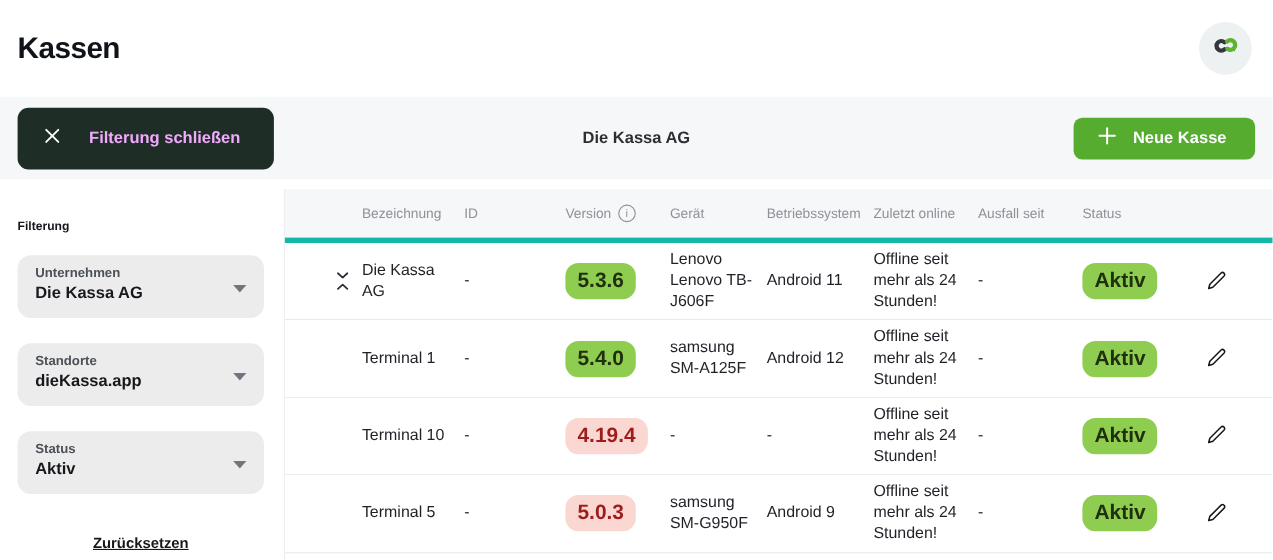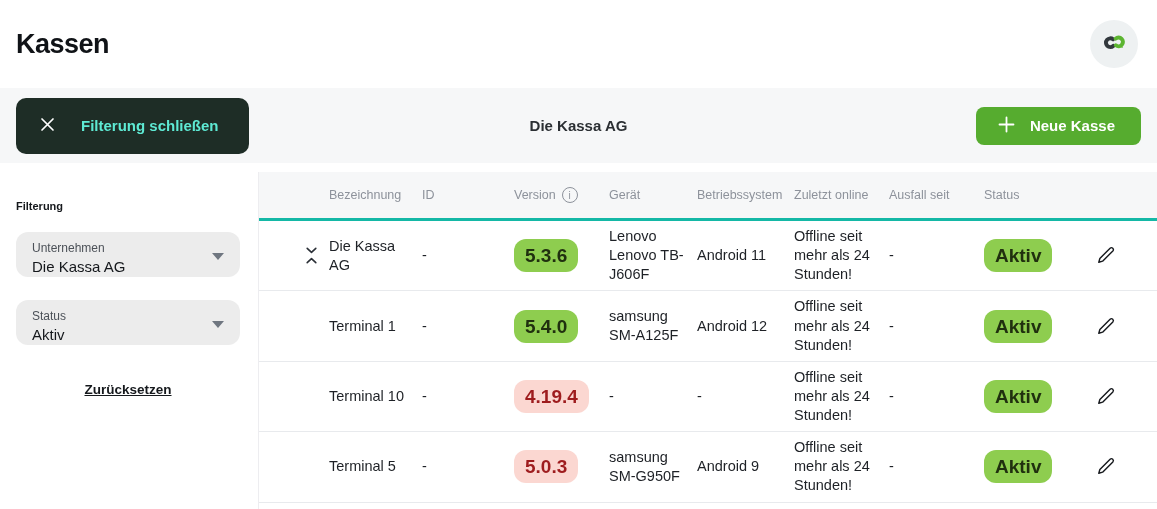--- a/index.html
+++ b/index.html
@@ -10,53 +10,53 @@
   
   .topbar { height:88px; background:#fff; display:flex; align-items:center;
     justify-content:space-between; padding:0 19px 0 16px; flex:0 0 auto; }
   .page-title { font-size:27px; font-weight:800; letter-spacing:-0.5px; color:#101317; }
   .avatar { width:48px; height:48px; border-radius:50%; background:#eef1f2;
     display:flex; align-items:center; justify-content:center; cursor:pointer; }
 
   
   .toolbar { height:75px; background:var(--toolbar-bg); display:flex; align-items:center;
     justify-content:space-between; padding:0 16px; flex:0 0 auto; }
-  .btn-dark { background:var(--dark-button); color:#5eead4; border:none; border-radius:10px;
+  .btn-dark { background:var(--dark-button); color:#f0abfc; border:none; border-radius:10px;
     height:56px; padding:0 30px 0 24px; display:flex; align-items:center; gap:26px;
     font-size:15px; font-weight:600; font-family:inherit; cursor:pointer; }
   .toolbar-title { font-size:15px; font-weight:600; color:#2b2f33;
     position:absolute; left:0; right:0; text-align:center; pointer-events:none; }
   .toolbar { position:relative; }
   .btn-green { background:var(--accent-green); color:#fff; border:none; border-radius:8px;
     height:38px; padding:0 26px 0 22px; display:flex; align-items:center; gap:15px;
     font-size:15px; font-weight:700; font-family:inherit; cursor:pointer; z-index:1; }
 
   
   .content { flex:1; display:flex; margin-top:9px; min-height:0; }
 
   
   .sidebar { width:258px; flex:0 0 auto; padding:28px 18px 0 16px; background:#fff; }
   .sidebar-heading { font-size:11px; font-weight:700; color:#15181c; }
-  .select-card { margin-top:20px; background:var(--card-bg); border-radius:12px; height:45px;
-    padding:9px 14px 0 16px; position:relative; cursor:pointer; }
+  .select-card { margin-top:20px; background:var(--card-bg); border-radius:12px; height:57px;
+    padding:9px 14px 0 16px; position:relative; cursor:pointer;font-weight:bold; }
   .select-card + .select-card { margin-top:23px; }
   .select-label { font-size:12px; color:#4c5158; }
   .select-value { font-size:15px; color:#15181c; margin-top:3px; }
   .select-arrow { position:absolute; right:16px; top:50%; margin-top:-2px;
     width:0; height:0; border-left:6px solid transparent; border-right:6px solid transparent;
     border-top:7px solid #6f7680; }
   .reset-link { margin-top:37px; text-align:center; font-size:13.5px; font-weight:700;
     color:#15181c; cursor:pointer;text-decoration:underline; }
 
   
   .table-area { flex:1; min-width:0; border-left:1px solid #ededf0; }
   .grid-row { display:grid;
     grid-template-columns:70px 93px 92px 95px 88px 97px 95px 95px 95px 1fr;
     align-items:center; }
-  .thead { background:var(--toolbar-bg); height:49px; border-bottom:3px solid #14b8a6; }
+  .thead { background:var(--toolbar-bg); height:49px; border-bottom:5px solid #14b8a6; }
   .th { font-size:12.5px; color:var(--header-text); padding-right:12px;
     display:flex; align-items:center; gap:6px; }
   .info-icon { width:16px; height:16px; border:1.3px solid var(--header-text); border-radius:50%;
     font-size:10px; font-style:normal; display:inline-flex; align-items:center;
     justify-content:center; color:var(--header-text); cursor:pointer; flex:0 0 auto; }
   .trow { min-height:69px; border-bottom:1px solid #e8eaed; background:#fff; padding:6px 0; }
   .cell { font-size:14.5px; line-height:1.32; color:#1e2126; padding-right:13px; }
   .cell-chevron { display:flex; justify-content:flex-end; padding-right:12px; }
   .chevrons { display:flex; flex-direction:column; gap:3px; color:#2a2f36; cursor:pointer; }
   .chevrons svg { display:block; }
@@ -111,20 +111,25 @@
 
     <aside class="sidebar">
       <div class="sidebar-heading">Filterung</div>
 
       <div class="select-card">
         <div class="select-label">Unternehmen</div>
         <div class="select-value">Die Kassa AG</div>
         <span class="select-arrow"></span>
       </div>
 
+      <div class="select-card">
+        <div class="select-label">Standorte</div>
+        <div class="select-value">dieKassa.app</div>
+        <span class="select-arrow"></span>
+      </div>
 
       <div class="select-card">
         <div class="select-label">Status</div>
         <div class="select-value">Aktiv</div>
         <span class="select-arrow"></span>
       </div>
 
       <div class="reset-link">Zurücksetzen</div>
     </aside>
 

